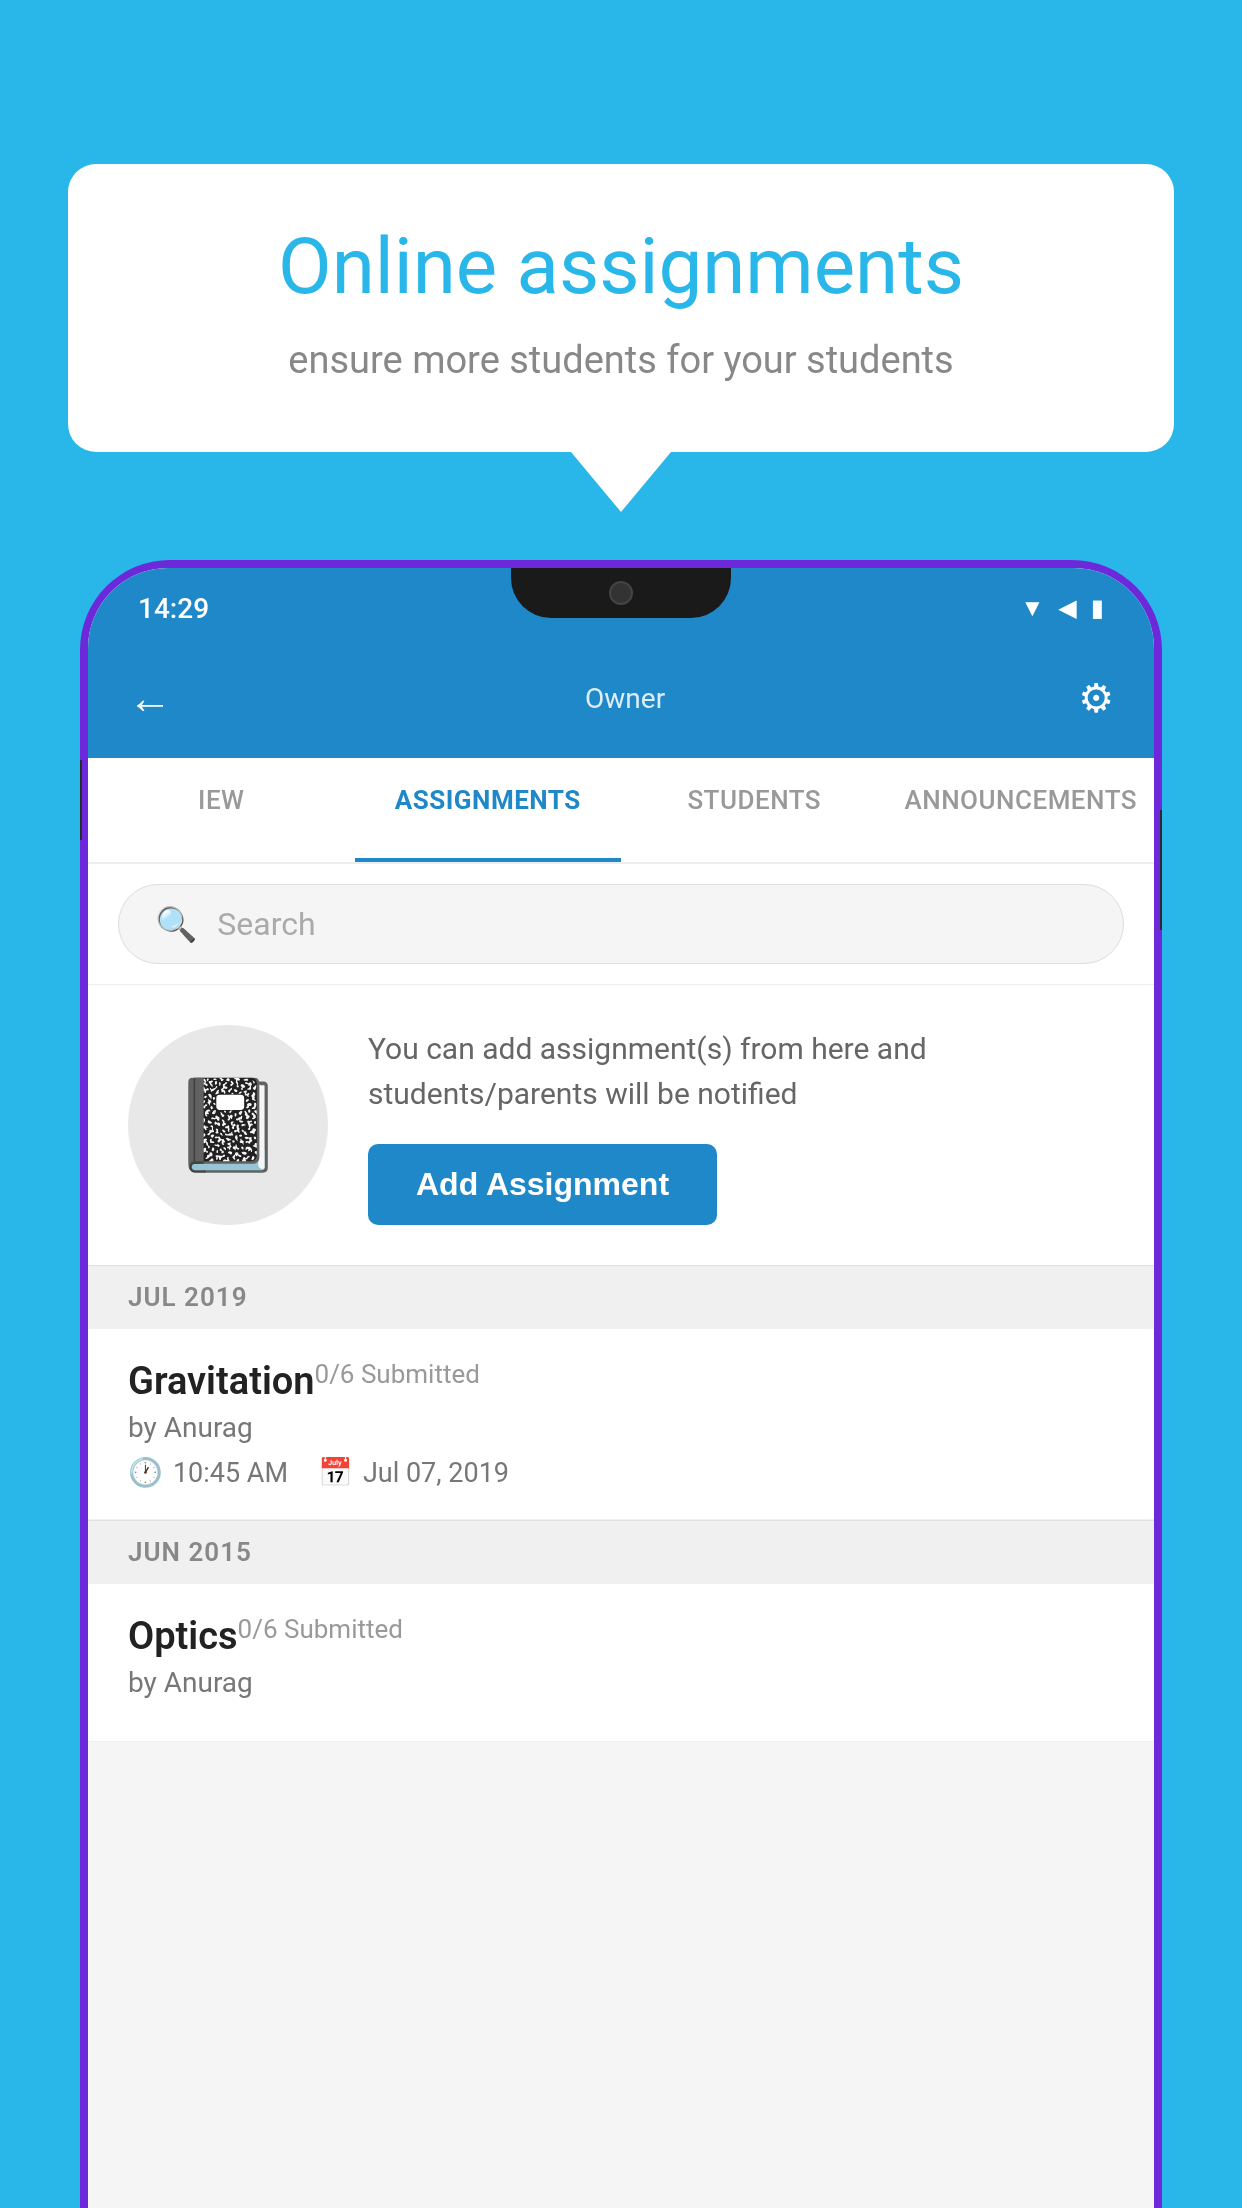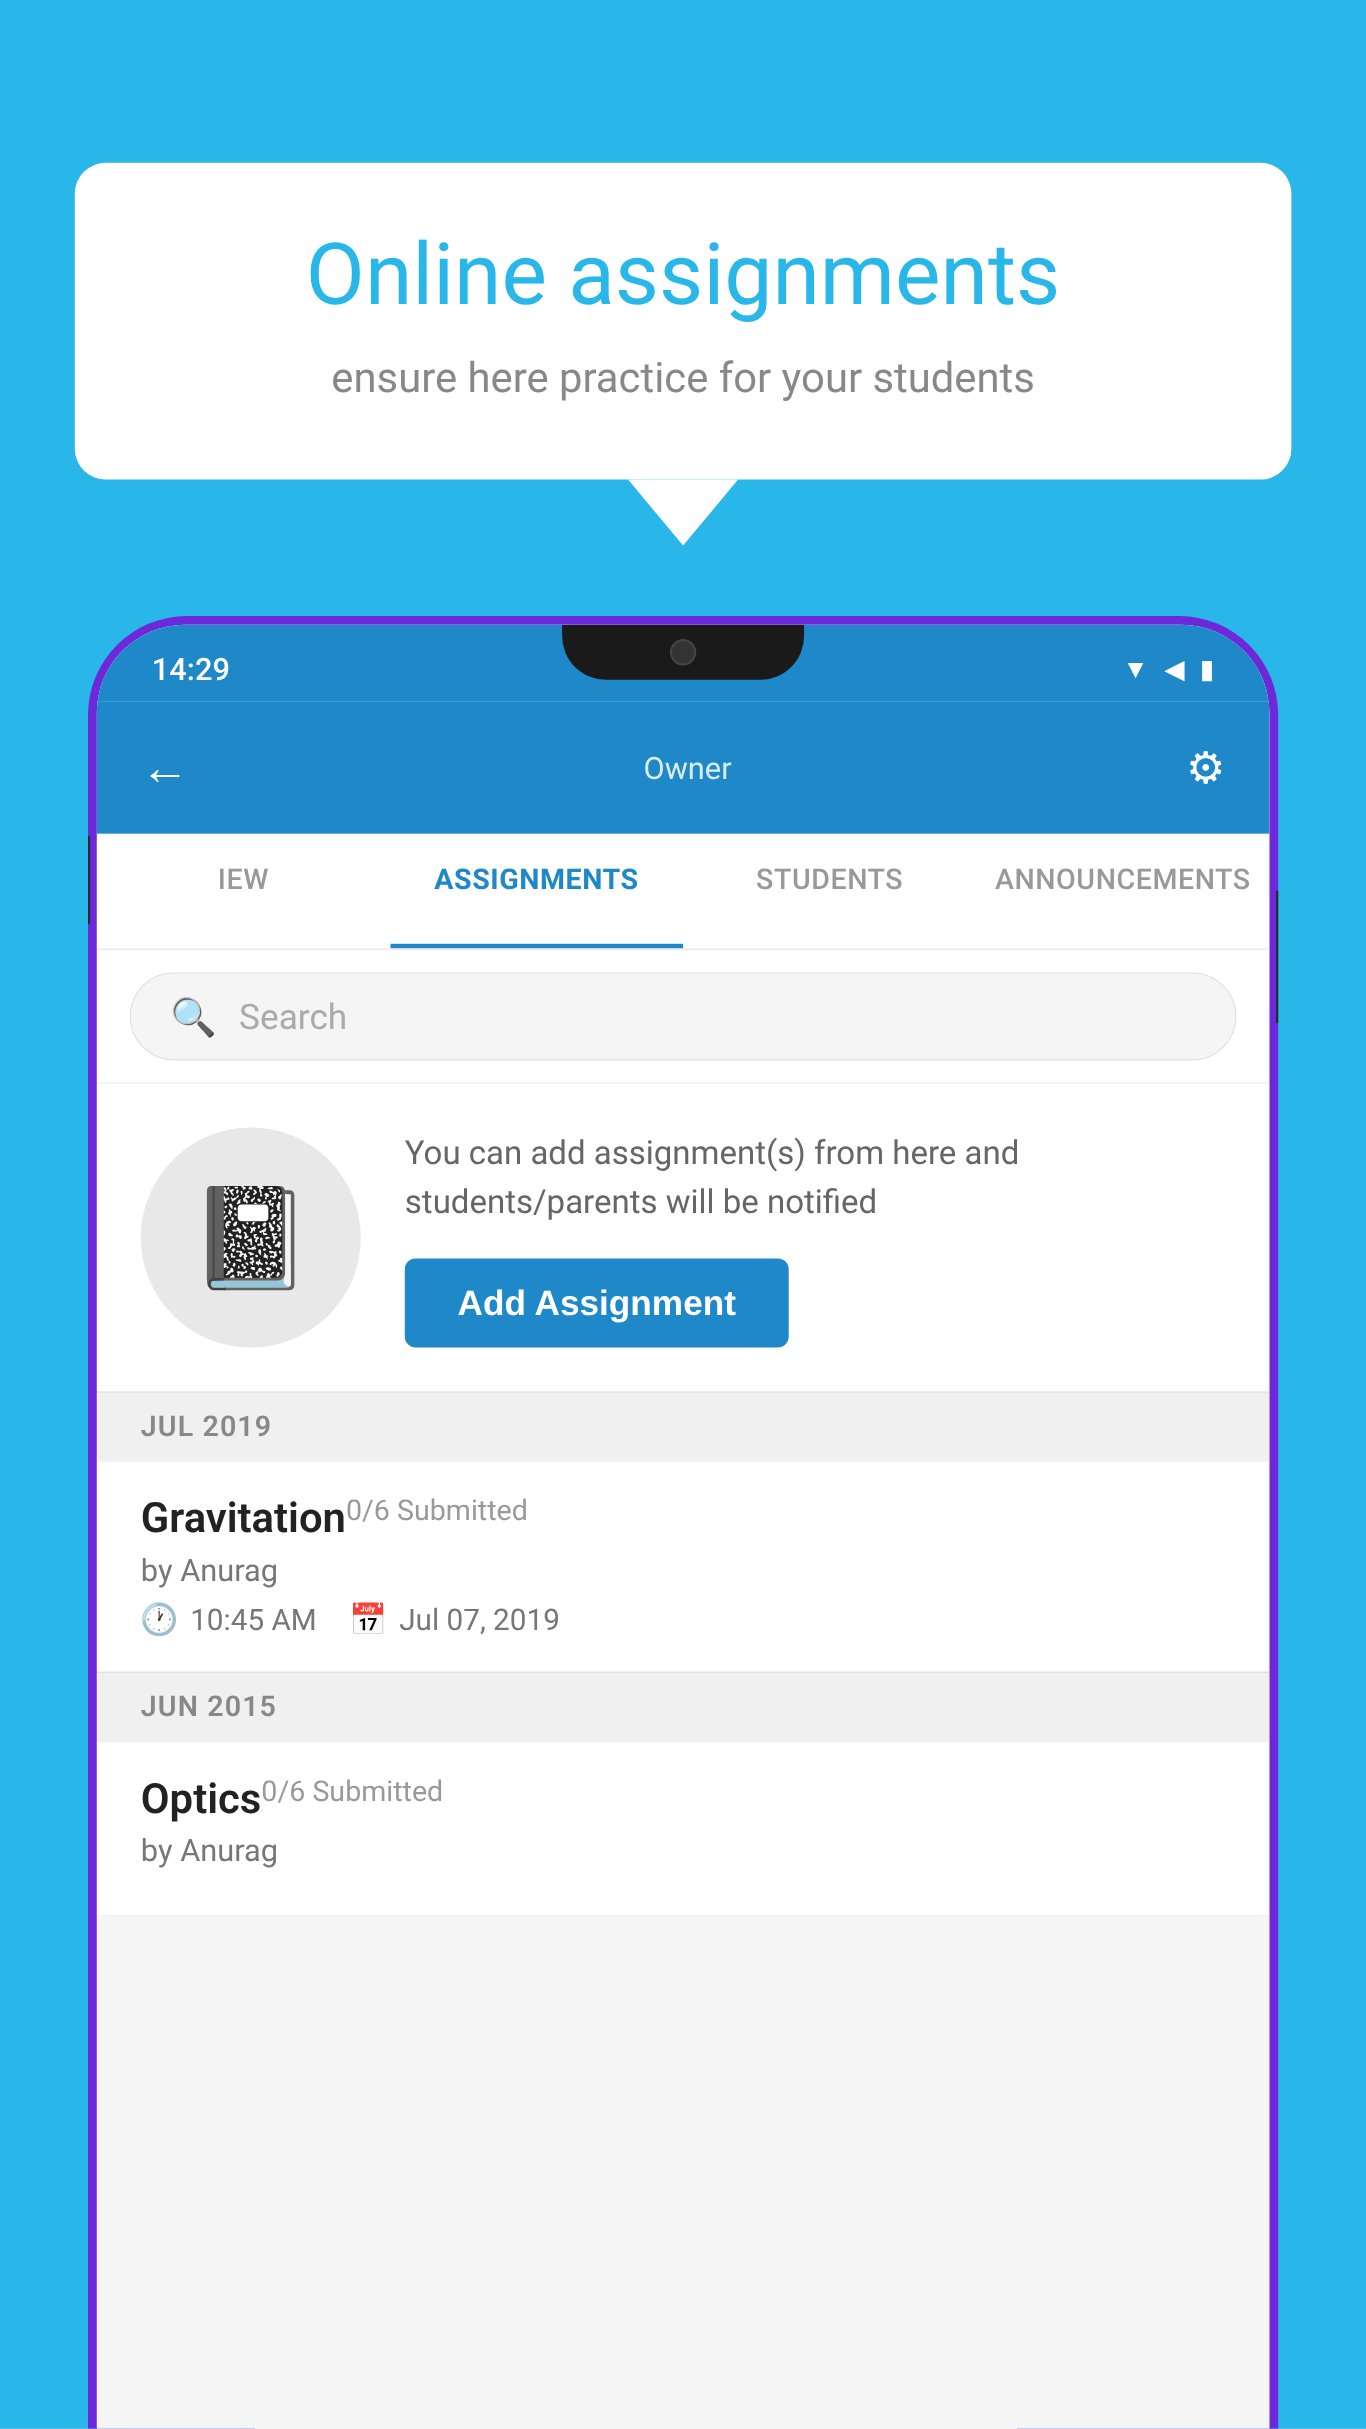--- a/index.html
+++ b/index.html
@@ -9,21 +9,21 @@
       height: 2208px;
       background-color: #29b6e8;
       font-family: 'Roboto', Arial, sans-serif;
       overflow: hidden;
       position: relative;
     }
 
     
     .speech-bubble-container {
       position: absolute;
-      top: 148px;
+      top: 164px;
       left: 68px;
       right: 68px;
       display: flex;
       flex-direction: column;
       align-items: center;
     }
 
     .speech-bubble {
       background: white;
       border-radius: 28px;
@@ -367,21 +367,21 @@
       background: #2a2a2a;
       border-radius: 0 4px 4px 0;
     }
   </style>
 </head>
 <body>
 
 <div class="speech-bubble-container">
   <div class="speech-bubble">
     <div class="speech-bubble-title">Online assignments</div>
-    <div class="speech-bubble-subtitle">ensure here practice for your students</div>
+    <div class="speech-bubble-subtitle">ensure more students for your students</div>
   </div>
   <div class="speech-bubble-arrow"></div>
 </div>
 
 <div class="phone-frame">
   <div class="phone-side-btn-left"></div>
   <div class="phone-side-btn-right"></div>
   <div class="phone-inner">
 
     <div class="phone-notch">

